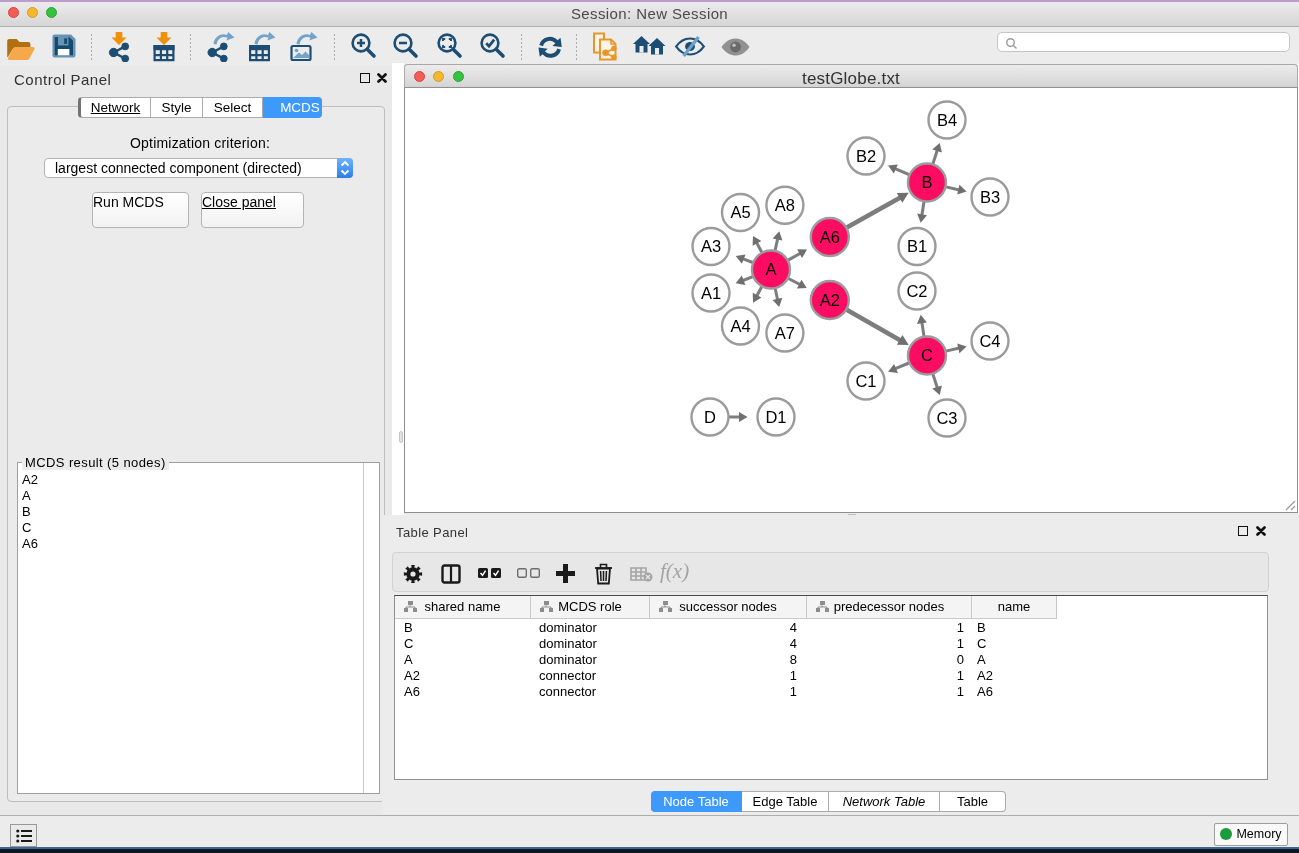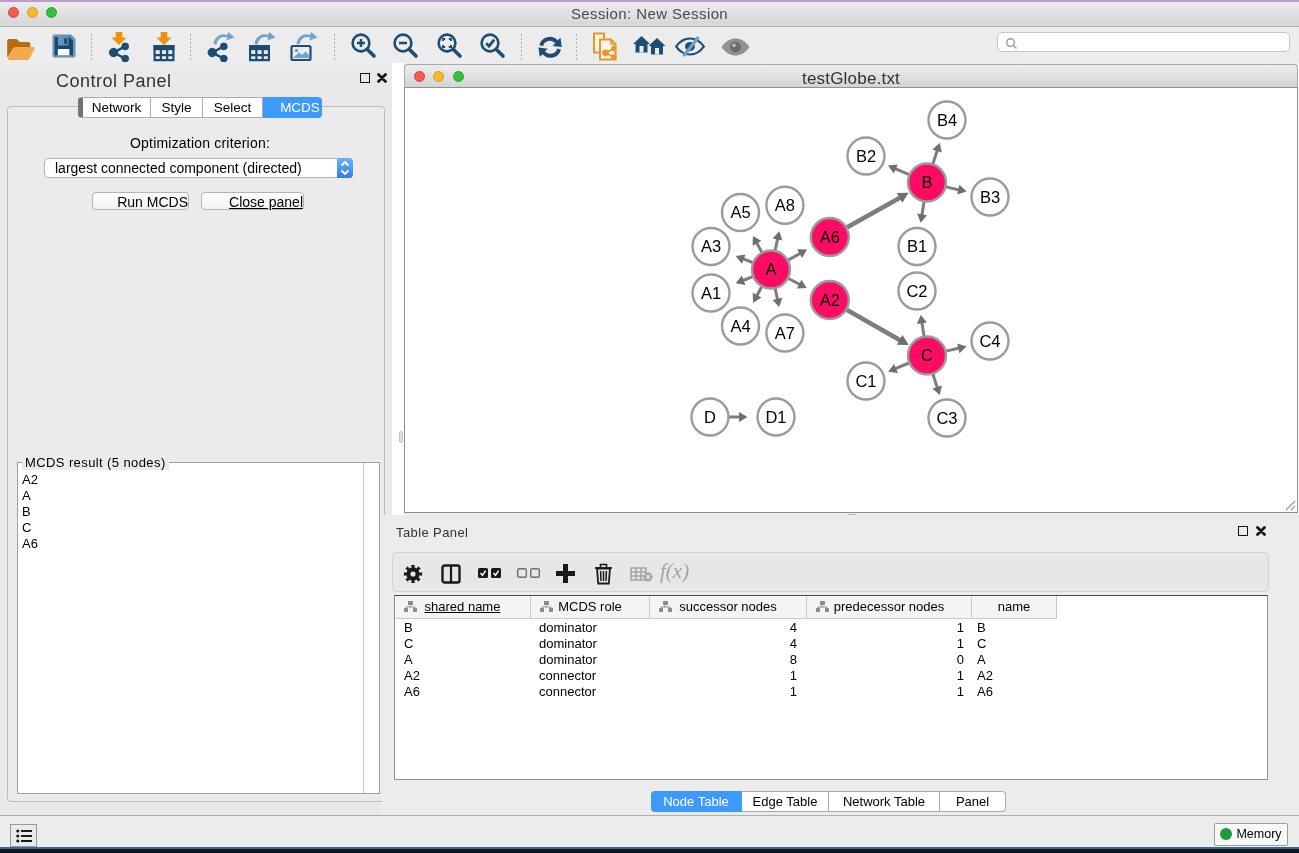--- a/index.html
+++ b/index.html
@@ -17,36 +17,36 @@
 #titlebar .t { position:absolute; top:3px; width:100%; text-align:center; font-size:15px; letter-spacing:0.4px; color:#4a4a4a; }
 
 #toolbar { position:absolute; left:0; top:26px; width:1299px; height:38px; background:#ececec; }
 .tbi { position:absolute; top:5px; }
 .tbsep { position:absolute; top:6px; width:1px; height:26px;
   background-image:linear-gradient(#aaa 50%, transparent 50%); background-size:1px 4px; }
 #search { position:absolute; left:997px; top:4px; width:293px; height:20px; background:#fff;
   border:1px solid #c6c6c6; border-radius:5px; }
 
 #cp { position:absolute; left:0; top:64px; width:392px; height:751px; background:#e9e9e9; }
-#cp .hdr { position:absolute; left:14px; top:5px; font-size:18px; letter-spacing:0.5px; color:#333;margin-left:42px; }
+#cp .hdr { position:absolute; left:14px; top:5px; font-size:15px; letter-spacing:0.5px; color:#333; }
 #cp-panel { position:absolute; left:7px; top:40px; width:378px; height:696px;
   border:1px solid #bdbdbd; border-radius:4px; background:#ebebeb; }
 .tabs { position:absolute; left:78px; top:31px; height:22px; display:flex; z-index:5; }
 .tab { height:21px; line-height:20px; font-size:13.5px; color:#000; background:#fff;
   border:1px solid #ababab; border-left:none; padding:0; text-align:center; }
-.tab.first { border-left:5px solid #737373; border-radius:4px 0 0 4px; }
+.tab.first { border-left:3px solid #737373; border-radius:4px 0 0 4px;text-decoration:underline; }
 .tab.last { border-radius:0 4px 4px 0; }
 .tab.sel { background:#3d99fc; color:#fff; border-color:#3d99fc; }
 #opt-label { position:absolute; left:11px; top:69px; width:378px; text-align:center; font-size:14px; letter-spacing:0.2px; color:#000; }
 #dd { position:absolute; left:44px; top:92px; width:309px; height:20px; background:#fff;
   border:1px solid #b4b4b4; border-radius:4px; font-size:14px; line-height:18px; padding-left:10px; color:#000; }
 #dd .step { position:absolute; right:-1px; top:-1px; width:16px; height:20px; border-radius:0 4px 4px 0;
   background:linear-gradient(#6eb3fb,#2e7ee8); overflow:hidden; }
-.btn { position:absolute; height:18px; background:linear-gradient(#ffffff,#f2f2f2); border:1px solid #b4b4b4;
-  border-radius:4px; font-size:14px; text-align:right; line-height:19px; color:#000; }
+.btn { position:absolute; height:36px; background:linear-gradient(#ffffff,#f2f2f2); border:1px solid #b4b4b4;
+  border-radius:4px; font-size:14px; text-align:left; line-height:19px; color:#000; }
 #mcds-box { position:absolute; left:17px; top:396px; width:363px; height:332px; background:#fff;
   border:1px solid #9f9f9f; }
 #mcds-box .legend { position:absolute; left:4px; top:-8px; background:#ebebeb; padding:0 3px; font-size:13px; letter-spacing:0.4px; }
 #mcds-box .sb { position:absolute; right:15px; top:0; width:1px; height:100%; background:#c9c9c9; }
 #mcds-list { position:absolute; left:4px; top:9px; font-size:13px; line-height:16px; color:#000; }
 
 #nw { position:absolute; left:404px; top:62px; width:894px; height:448px; }
 #nw-title { position:absolute; left:0; top:0; width:100%; height:24px;
   background:linear-gradient(#ececec,#d4d4d4); border:1px solid #a9a9a9; border-bottom:1px solid #909090;
   border-radius:4px 4px 0 0; }
@@ -408,21 +408,21 @@
         <g stroke="#a5a5a5">
             <path d="M1,1 h15 v12 h-15 z M1,5 h15 M1,9 h15 M6,1 v12 M11,1 v12" stroke-width="1.6" fill="none"></path>
           </g>
         <circle cx="18" cy="10" r="4.5" fill="#a5a5a5"></circle>
         <path d="M16,8 l4,4 M20,8 l-4,4" stroke="#e7e7e7" stroke-width="1.3"></path>
       </svg>
 
       <div style="position:absolute; left:267px; top:6px; font-family:'Liberation Serif',serif; font-style:italic; font-size:21px; color:#a3a3a3;">f(x)</div>
     </div>
     <div id="tbl">
-      <div class="hcell" style="left:0; width:136px;text-decoration:underline;"><svg class="sm" width="13" height="12" viewBox="0 0 13 12">
+      <div class="hcell" style="left:0; width:136px;"><svg class="sm" width="13" height="12" viewBox="0 0 13 12">
             <use href="#sitemap"></use>
           </svg>shared name</div>
       <div class="hcell" style="left:136px; width:119px;"><svg class="sm" width="13" height="12" viewBox="0 0 13 12">
             <use href="#sitemap"></use>
           </svg>MCDS role</div>
       <div class="hcell" style="left:255px; width:157px;"><svg class="sm" width="13" height="12" viewBox="0 0 13 12">
             <use href="#sitemap"></use>
           </svg>successor nodes</div>
       <div class="hcell" style="left:412px; width:165px;"><svg class="sm" width="13" height="12" viewBox="0 0 13 12">
             <use href="#sitemap"></use>
@@ -459,22 +459,22 @@
       <div class="trow" style="top:88px;">
           <span style="position:absolute;left:9px;">A6</span>
           <span style="position:absolute;left:144px;">connector</span>
           <span style="position:absolute;left:330px;width:72px;text-align:right;">1</span>
           <span style="position:absolute;left:500px;width:69px;text-align:right;">1</span>
           <span style="position:absolute;left:582px;">A6</span>
         </div>
     </div>
     <div class="btab" style="left:269px; width:91px; background:#3d99fc; color:#fff; border-color:#3d99fc; border-radius:4px 0 0 4px;">Node Table</div>
     <div class="btab" style="left:360px; width:87px;">Edge Table</div>
-    <div class="btab" style="left:447px; width:111px;">Network Table</div>
-    <div class="btab" style="left:558px; width:66px; border-radius:0 4px 4px 0;">Panel</div>
+    <div class="btab" style="left:447px; width:111px;font-style:italic;">Network Table</div>
+    <div class="btab" style="left:558px; width:66px; border-radius:0 4px 4px 0;">Table</div>
   </div>
 
   <div id="status">
     <div id="listbtn">
         <svg style="position:absolute;left:5px;top:4px;" width="16" height="14" viewBox="0 0 16 14">
 <g fill="#1a1a1a">
             <circle cx="1.8" cy="2" r="1.6"></circle>
             <circle cx="1.8" cy="7" r="1.6"></circle>
             <circle cx="1.8" cy="12" r="1.6"></circle>
 <path d="M5,2 h11 M5,7 h11 M5,12 h11" stroke="#1a1a1a" stroke-width="2.2"></path>

